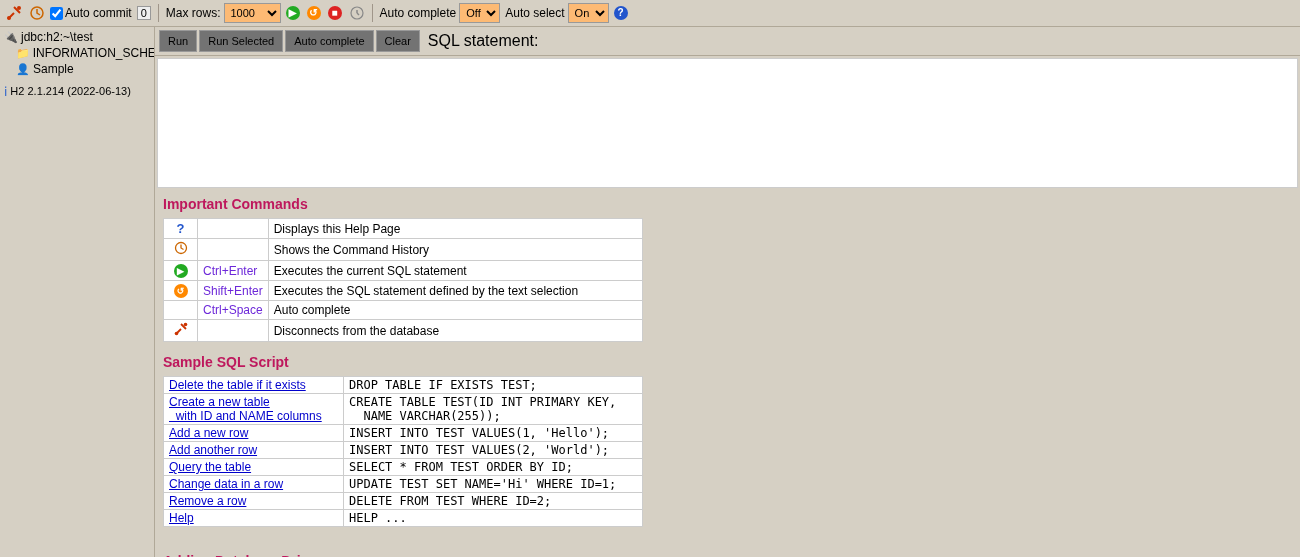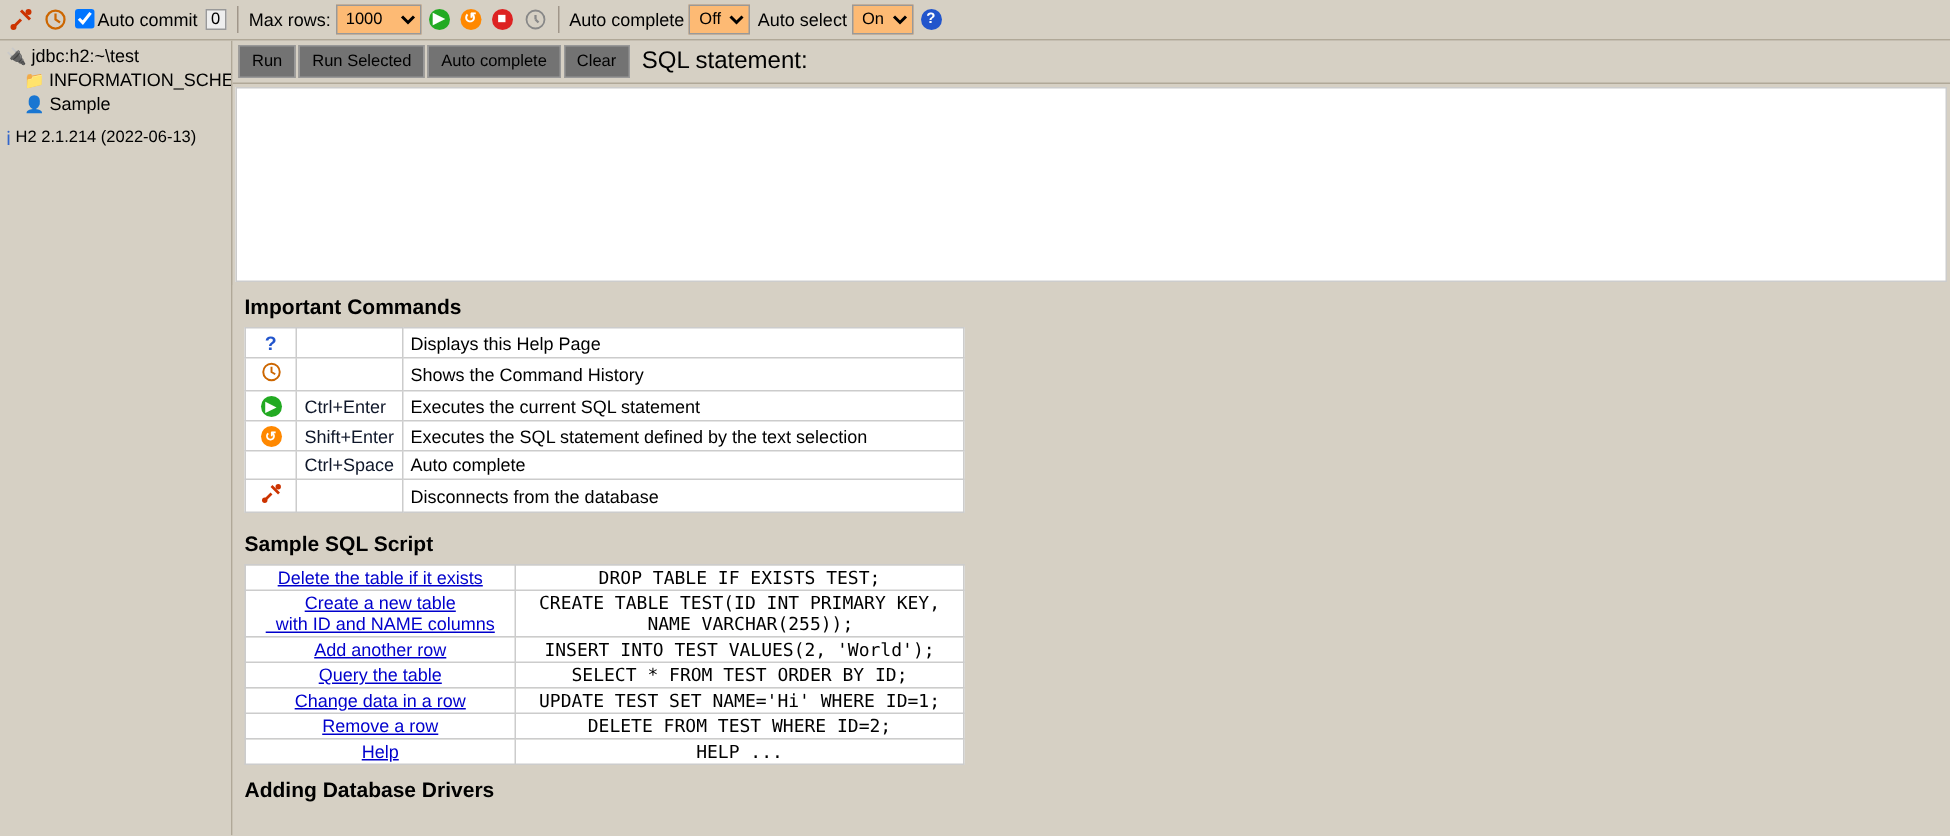--- a/index.html
+++ b/index.html
@@ -38,21 +38,21 @@
       height: 18px;
       background: #a0968a;
       margin: 0 2px;
     }
     .toolbar-label {
       font-size: 12px;
       margin-left: 2px;
     }
     .toolbar-checkbox {
       display: flex;
-      align-items: flex-start;
+      align-items: flex-end;
       gap: 2px;
       font-size: 12px;
     }
     .toolbar-select {
       font-size: 11px;
       padding: 0 2px;
       height: 20px;
       background: #fdba74;
       border: 1px solid #999;
     }
@@ -139,21 +139,21 @@
       flex: 1;
       overflow-y: auto;
       padding: 6px 8px;
       background: #d6d0c4;
     }
 
     .section-title {
       font-size: 14px;
       font-weight: bold;
       margin-bottom: 6px;
-      color: #000000;
+      color: #be185d;
     }
 
     
     .commands-table {
       border-collapse: collapse;
       width: 480px;
       margin-bottom: 12px;
       background: white;
     }
     .commands-table td {
@@ -161,29 +161,28 @@
       padding: 2px 5px;
       font-size: 12px;
       vertical-align: middle;
     }
     .commands-table td:first-child {
       width: 34px;
       text-align: center;
     }
     .commands-table td:nth-child(2) {
       width: 70px;
-      color: #0f172a;
+      color: #6d28d9;
     }
 
     
     .sample-table {
       border-collapse: collapse;
       width: 480px;
-      margin-bottom: 8px;
-      text-align: center;
+      margin-bottom: 26px;
     }
     .sample-table td {
       border: 1px solid #ccc;
       padding: 1px 5px;
       font-size: 12px;
       vertical-align: top;
     }
     .sample-table td:first-child {
       background: white;
       width: 180px;
@@ -393,20 +392,26 @@
             <td>DROP TABLE IF EXISTS TEST;</td>
           </tr>
           <tr>
             <td style="vertical-align:top;">
               <a class="sample-link">Create a new table<br>&nbsp;&nbsp;with ID and NAME columns</a>
             </td>
             <td>CREATE TABLE TEST(ID INT PRIMARY KEY,<br>&nbsp;&nbsp;NAME VARCHAR(255));</td>
           </tr>
           <tr>
             <td>
+              <a class="sample-link">Add a new row</a>
+            </td>
+            <td>INSERT INTO TEST VALUES(1, 'Hello');</td>
+          </tr>
+          <tr>
+            <td>
               <a class="sample-link">Add another row</a>
             </td>
             <td>INSERT INTO TEST VALUES(2, 'World');</td>
           </tr>
           <tr>
             <td>
               <a class="sample-link">Query the table</a>
             </td>
             <td>SELECT * FROM TEST ORDER BY ID;</td>
           </tr>

